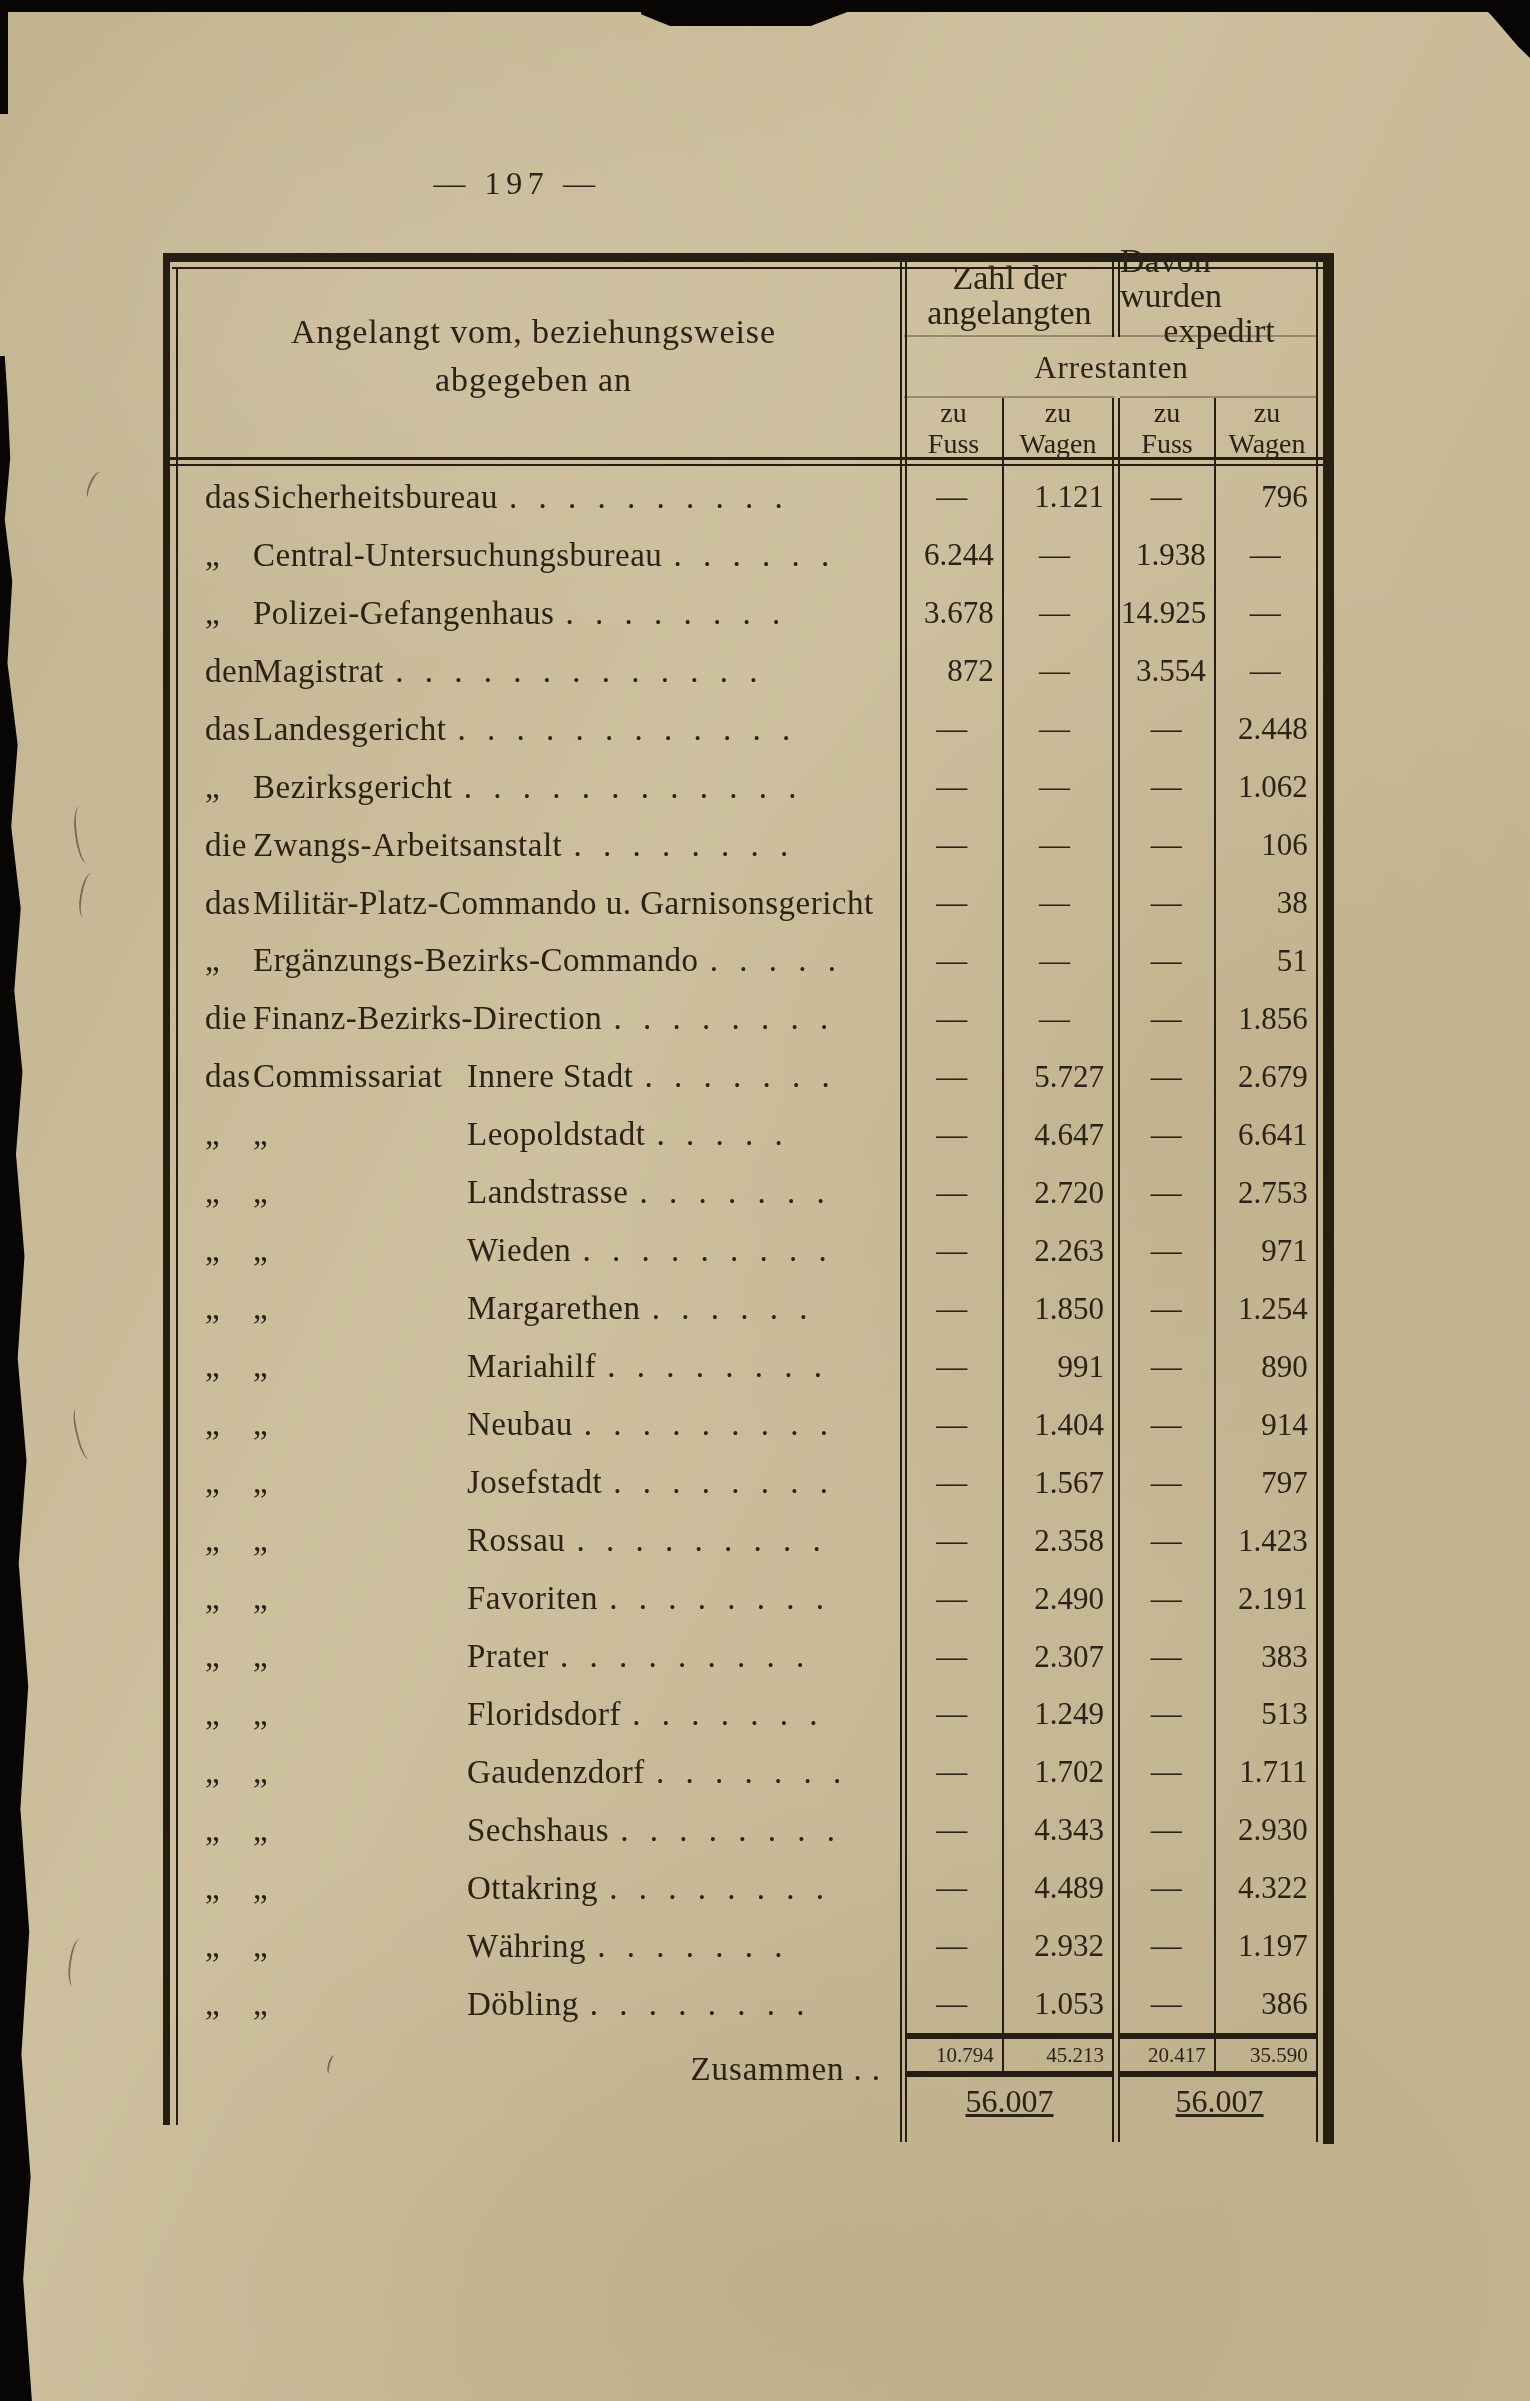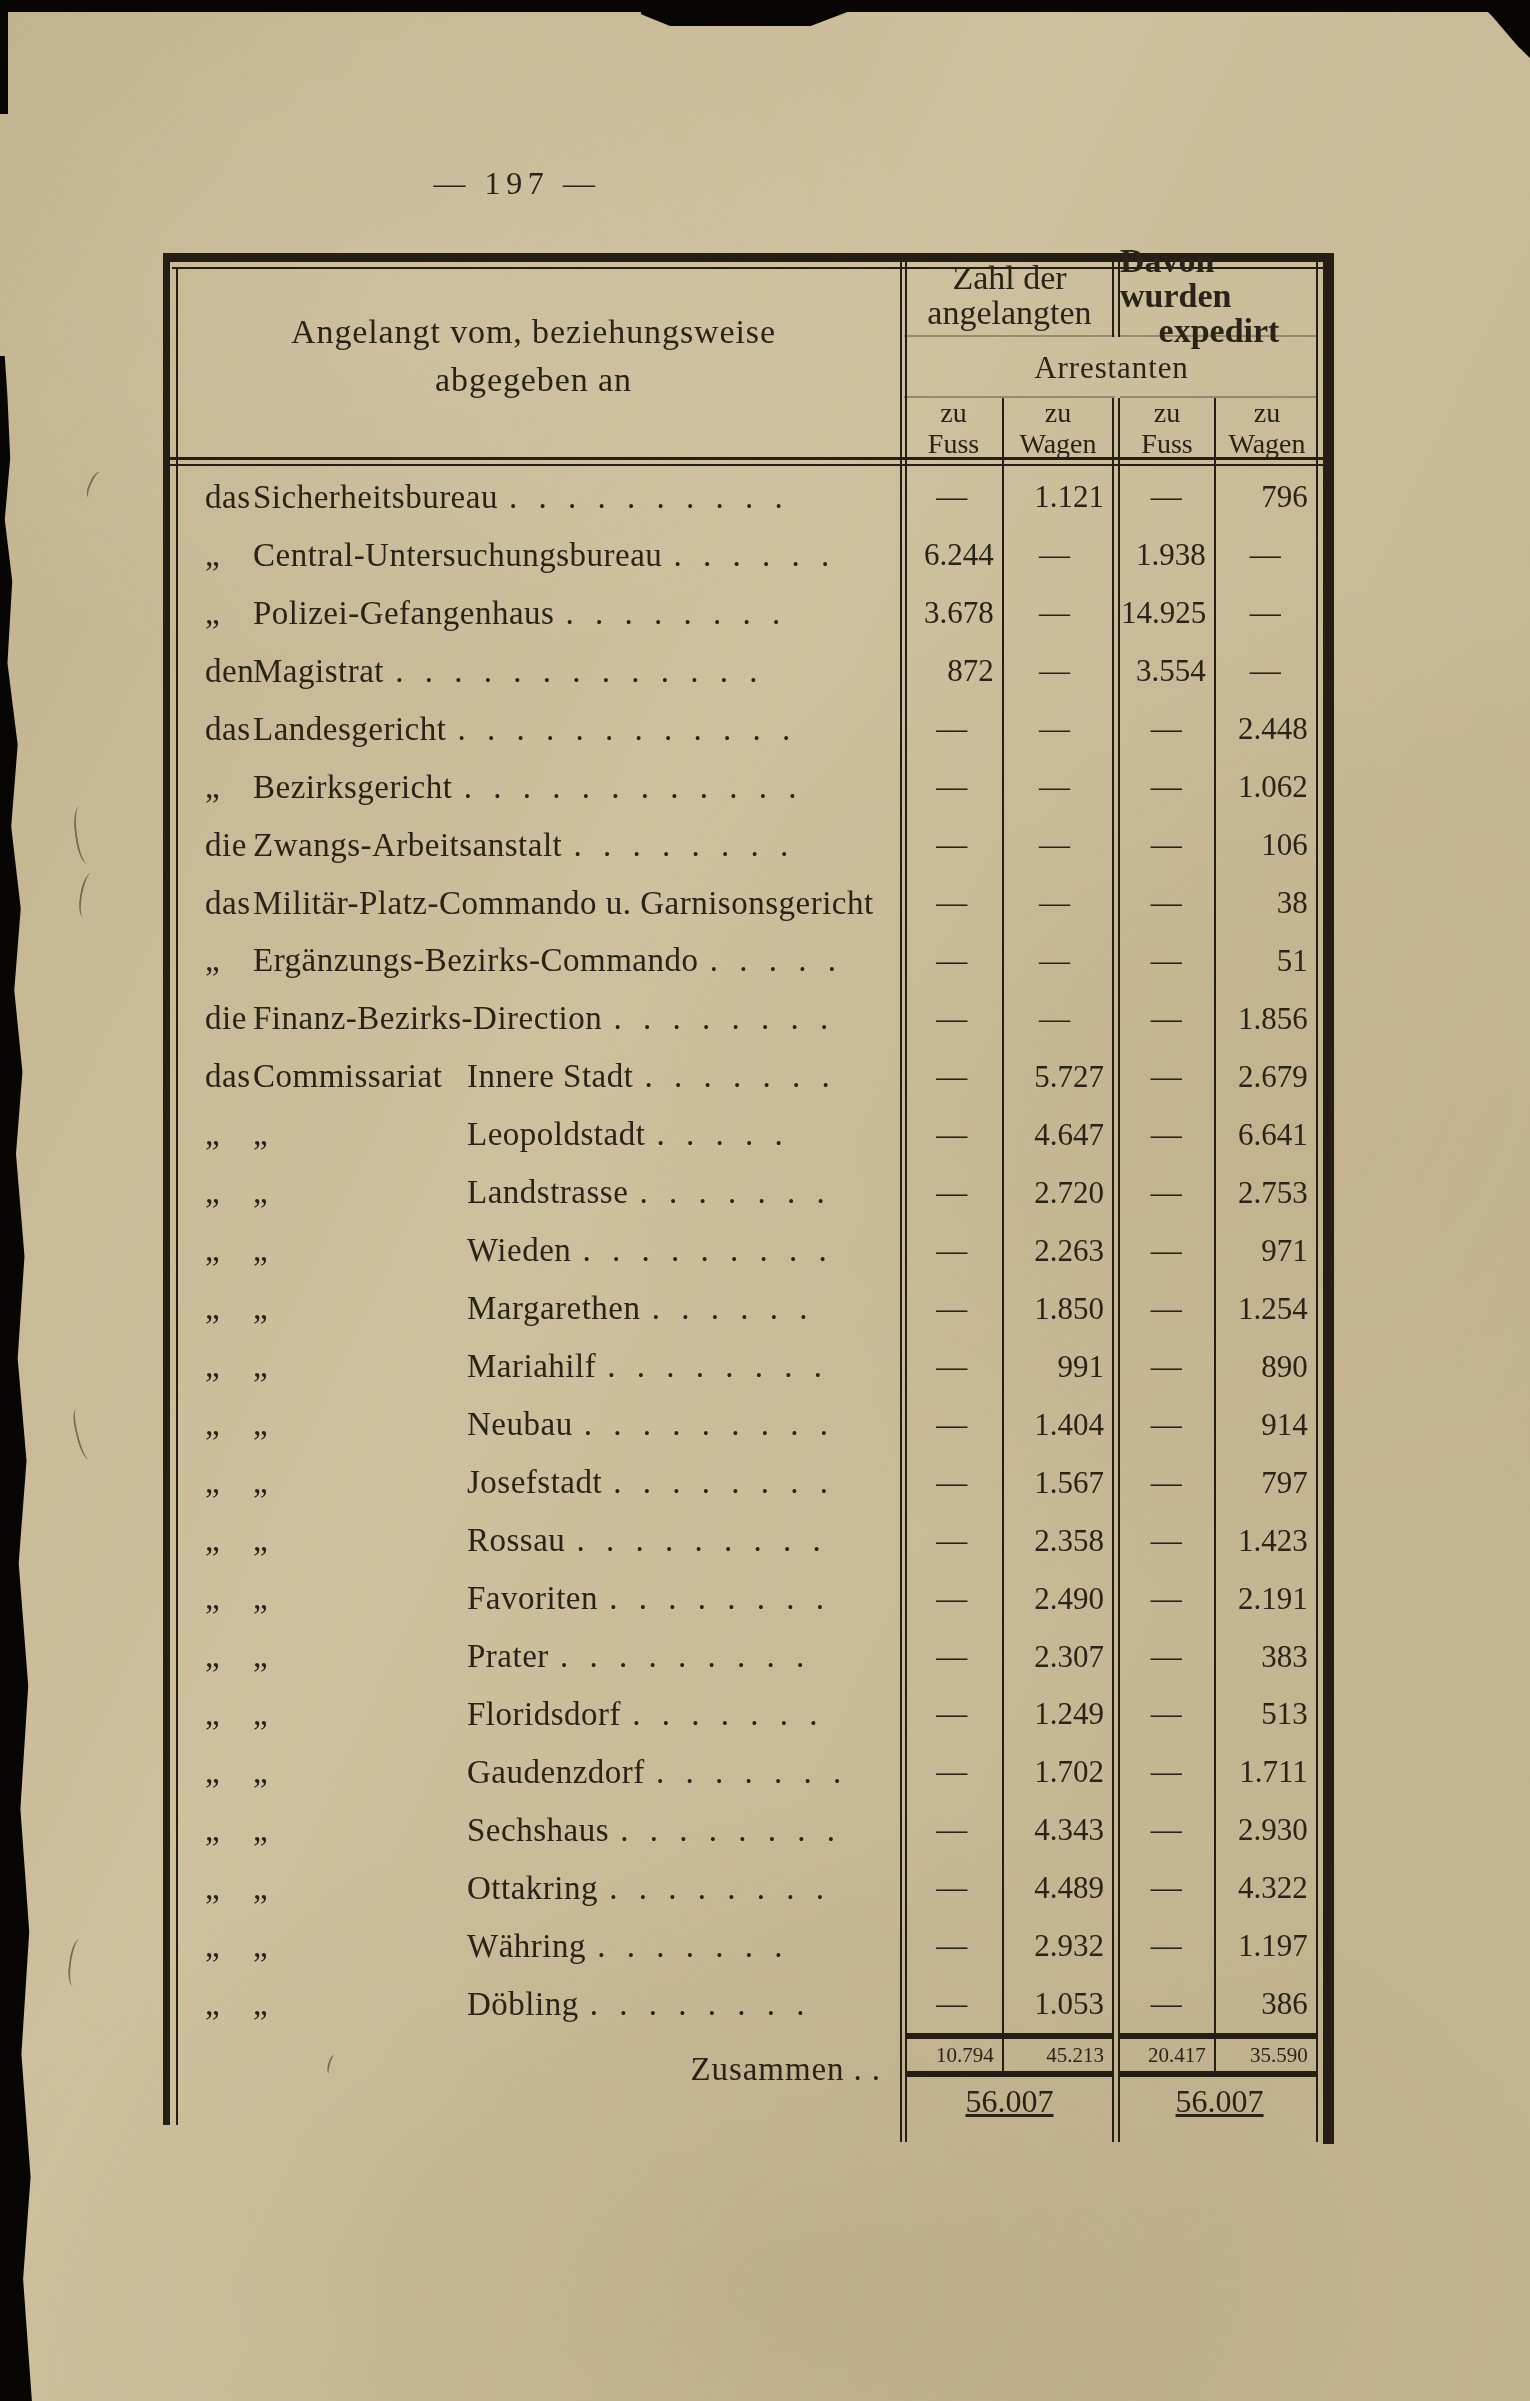--- a/index.html
+++ b/index.html
@@ -33,21 +33,21 @@
   .table{position:absolute;left:163px;top:244px;width:1171px;height:1900px;color:#2a2317;}
   .hline,.vline{position:absolute;background:#251e14;}
   .soft{background:#2c241857;}
   
   .hdr-label{position:absolute;left:0;top:0;width:741px;height:206px;
      display:flex;flex-direction:column;justify-content:center;align-items:center;
      font-size:34px;line-height:48px;letter-spacing:0.9px;}
   .hdr-g{position:absolute;top:0;height:84px;display:flex;flex-direction:column;
      justify-content:center;align-items:center;font-size:34px;line-height:35px;}
   .hdr-g1{left:741px;width:211px;}
-  .hdr-g2{left:957px;width:198px;font-weight:bold;}
+  .hdr-g2{left:957px;width:198px;}
   .hdr-arr{position:absolute;left:741px;top:84px;width:415px;height:61px;
      display:flex;justify-content:center;align-items:center;font-size:31px;letter-spacing:0.9px;}
   .hdr-sub{position:absolute;top:145px;height:59px;display:flex;flex-direction:column;
      justify-content:center;align-items:center;font-size:28px;line-height:31px;}
   
   .tbody{position:absolute;left:0;top:215px;width:1155px;height:1565px;
      display:grid;grid-template-rows:repeat(27,1fr);}
   .row{display:grid;grid-template-columns:741px 101px 116px 96px 102px;align-items:center;}
   .lbl{white-space:nowrap;overflow:hidden;padding-left:42px;font-size:33px;letter-spacing:0.5px;}
   .art{display:inline-block;width:48px;}

